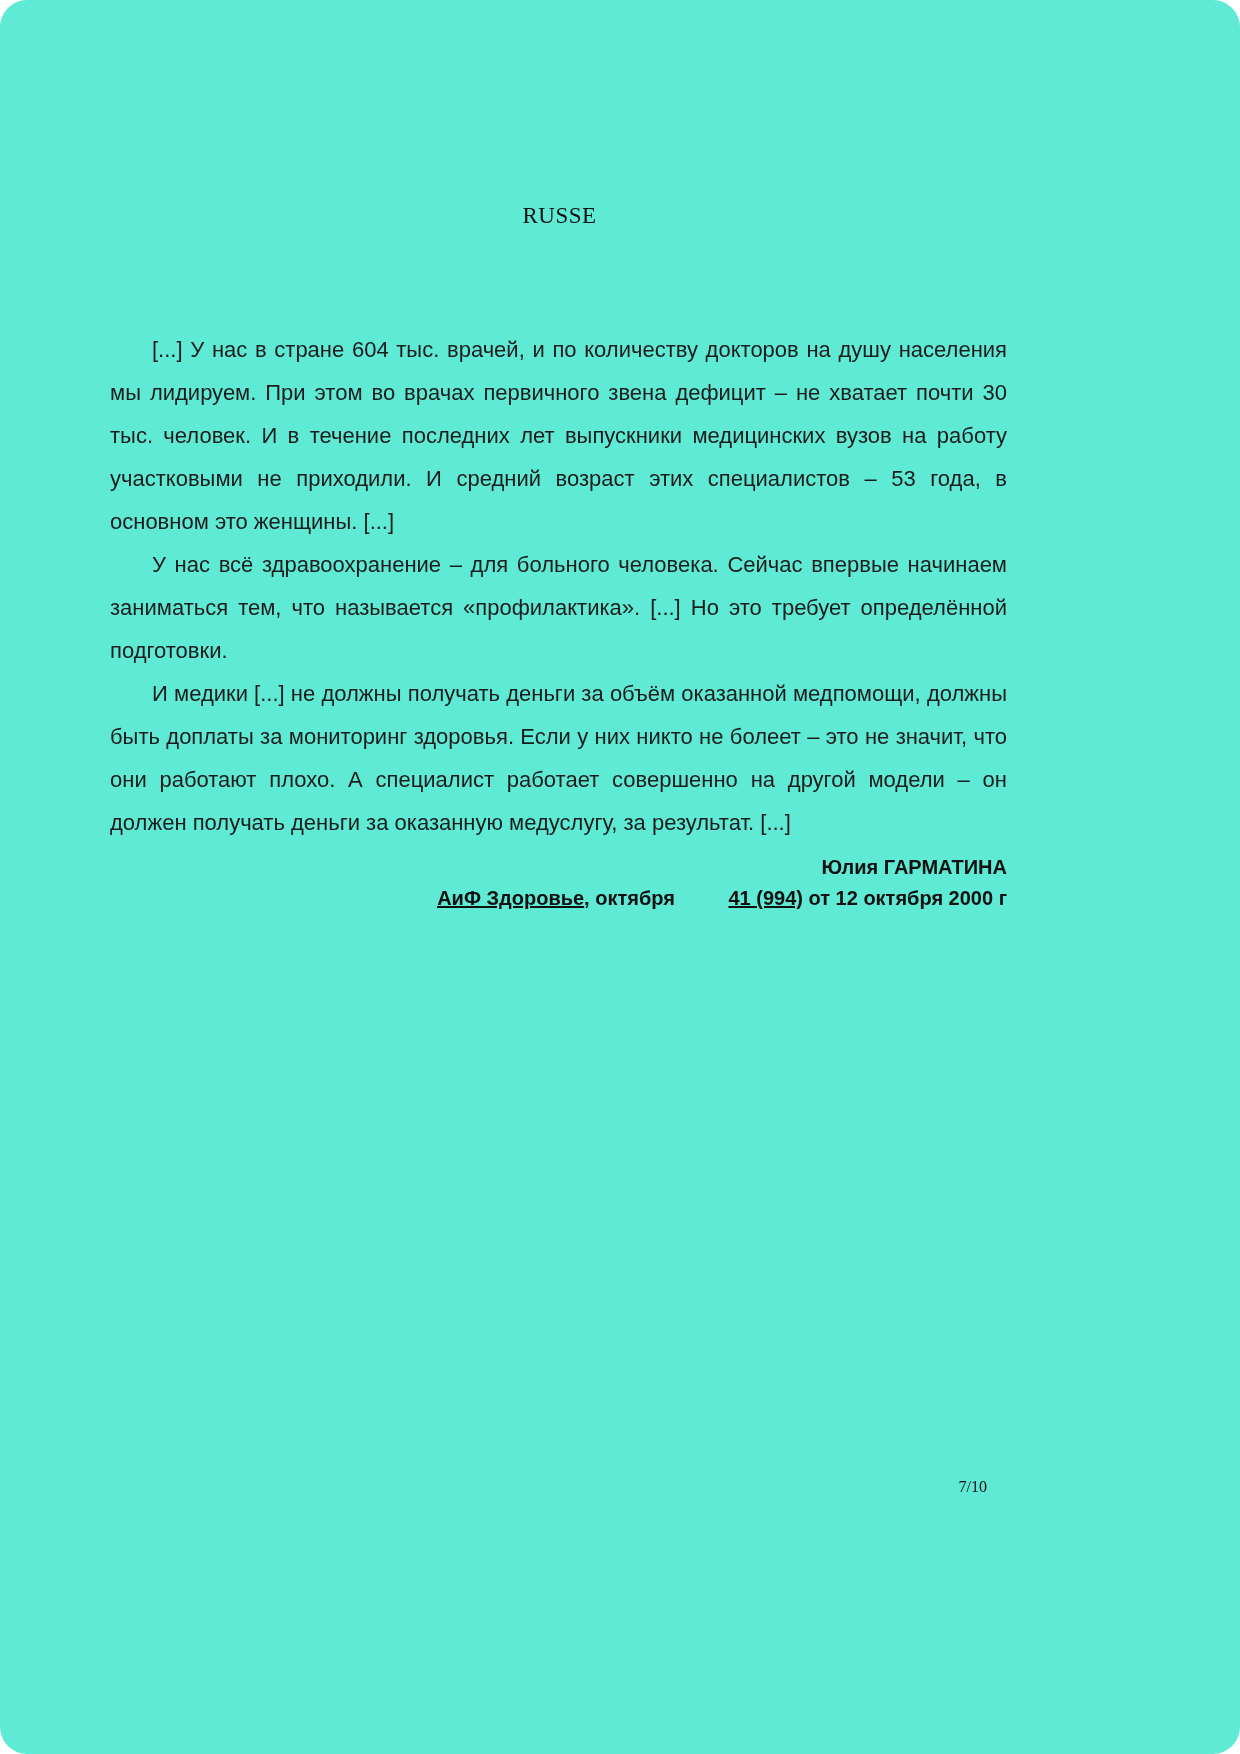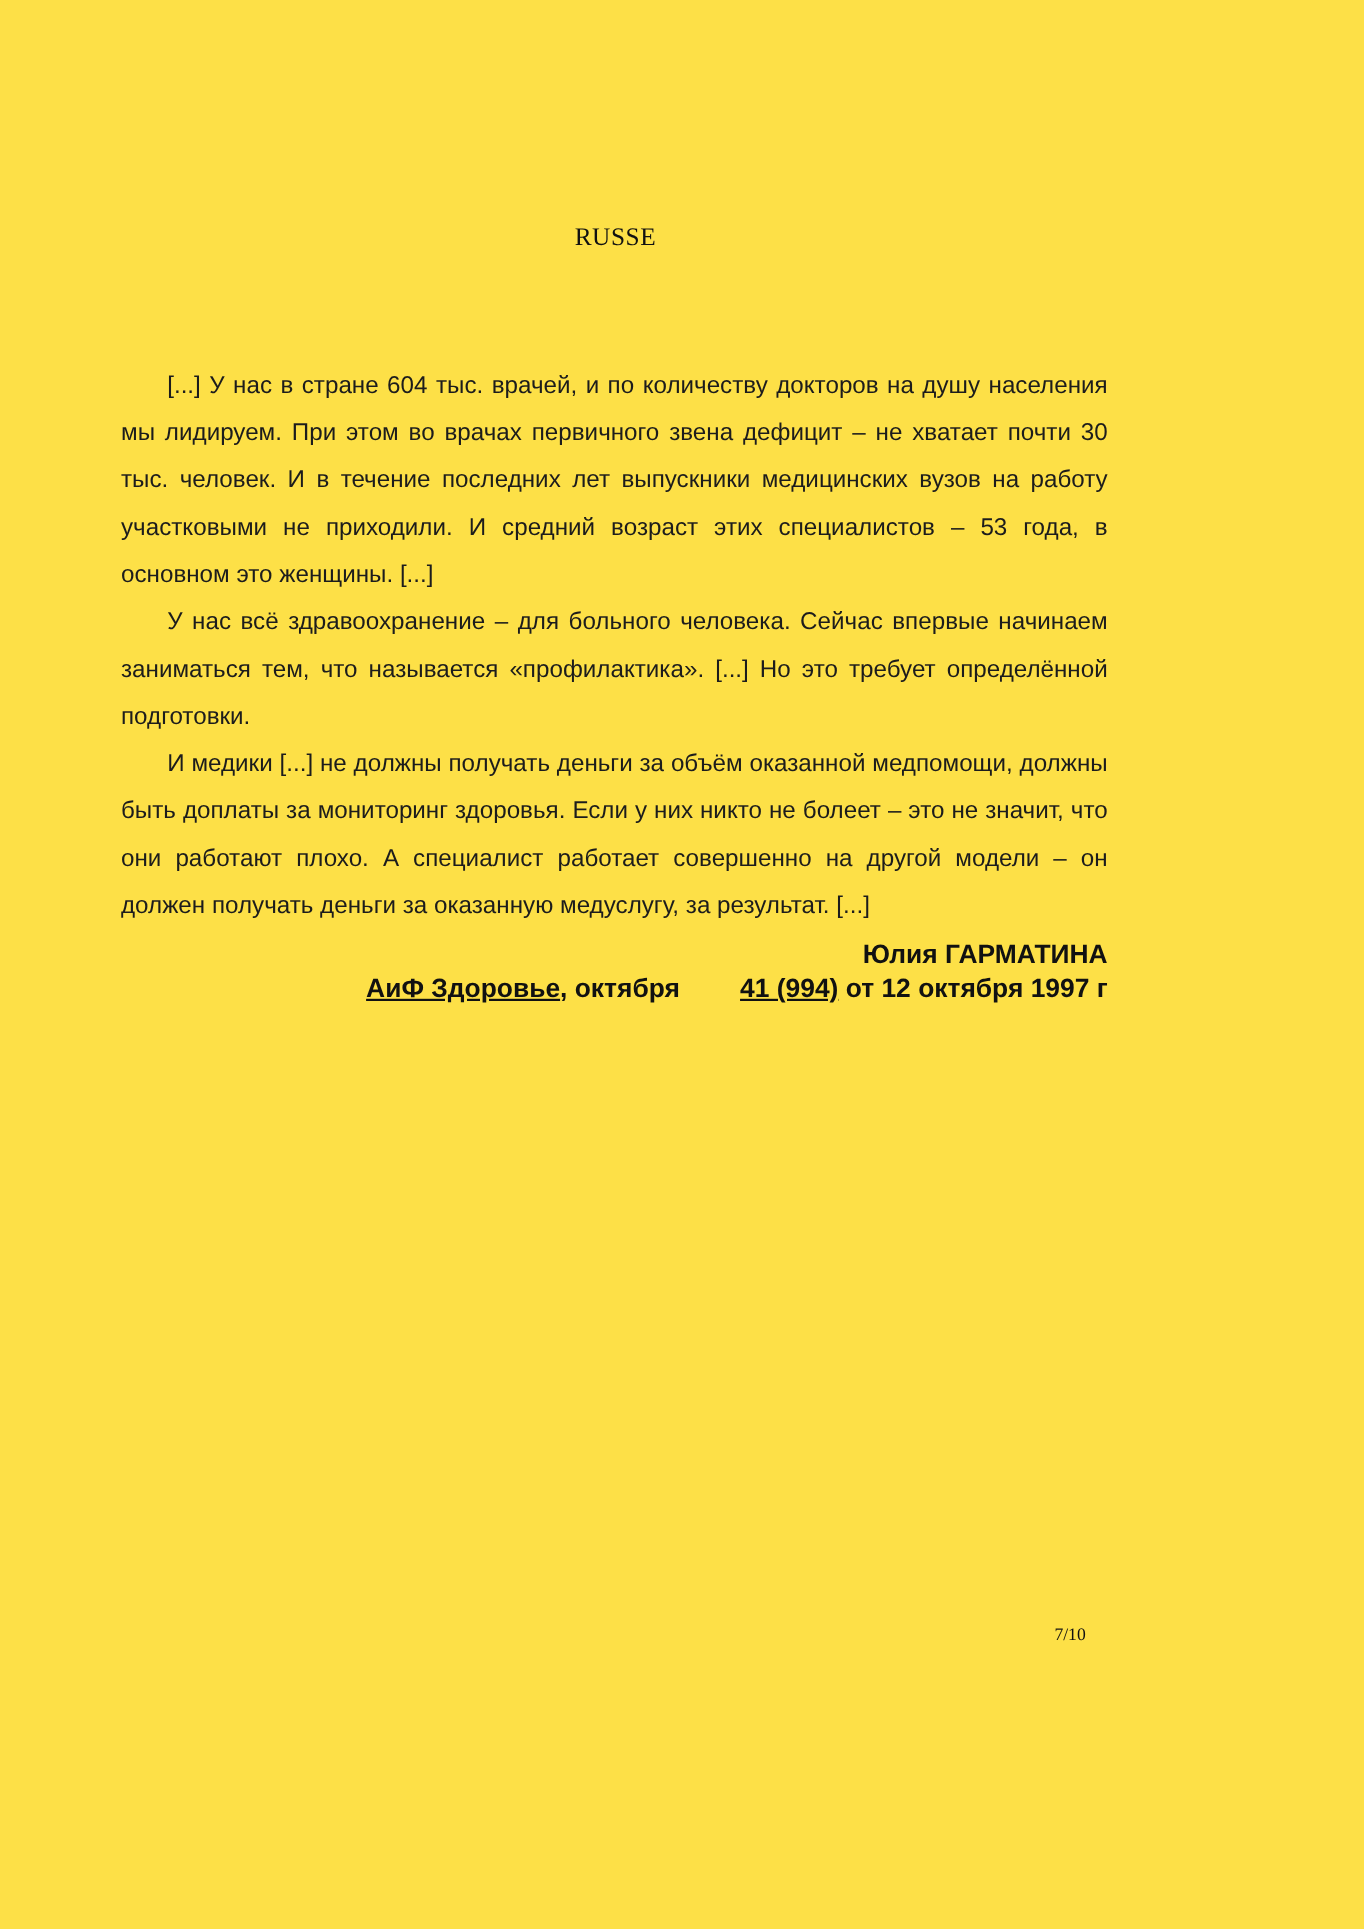--- a/index.html
+++ b/index.html
@@ -7,22 +7,23 @@
   body {
     width: 1240px;
     height: 1754px;
     position: relative;
     font-family: "Liberation Sans", sans-serif;
     color: #1a1a1a;
   }
   .sheet {
     position: absolute;
     inset: 0;
-    background: #fde047;
+    background: #5eead4;
     overflow: hidden;
+    border-radius: 27px;
   }
   .doc-header {
     position: absolute;
     top: 203px;
     left: 112px;
     width: 895px;
     text-align: center;
     font-family: "Liberation Serif", serif;
     font-size: 23px;
     letter-spacing: 0.5px;
@@ -52,21 +53,21 @@
     text-align: justify;
     text-indent: 42px;
     color: #1c1c1c;
   }
   .attribution {
     position: absolute;
     top: 852px;
     left: 110px;
     width: 897px;
     text-align: right;
-    font-size: 24px;
+    font-size: 20px;
     font-weight: bold;
     line-height: 31px;
     color: #111;
   }
   .underlined { text-decoration: underline; margin-left: 48px; }
   .page-number {
     position: absolute;
     top: 1478px;
     left: 110px;
     width: 877px;
@@ -85,18 +86,18 @@
 
 
   <div class="text-block">
     <p class="body-para">[...] У нас в стране 604 тыс. врачей, и по количеству докторов на душу населения мы лидируем. При этом во врачах первичного звена дефицит – не хватает почти 30 тыс. человек. И в течение последних лет выпускники медицинских вузов на работу участковыми не приходили. И средний возраст этих специалистов – 53 года, в основном это женщины. [...]</p>
     <p class="body-para">У нас всё здравоохранение – для больного человека. Сейчас впервые начинаем заниматься тем, что называется «профилактика». [...] Но это требует определённой подготовки.</p>
     <p class="body-para">И медики [...] не должны получать деньги за объём оказанной медпомощи, должны быть доплаты за мониторинг здоровья. Если у них никто не болеет – это не значит, что они работают плохо. А специалист работает совершенно на другой модели – он должен получать деньги за оказанную медуслугу, за результат. [...]</p>
   </div>
 
   <div class="attribution">
     <div>Юлия ГАРМАТИНА</div>
-    <div><span class="underlined">АиФ Здоровье</span><span>, октября </span><span class="underlined">41 (994)</span><span> от 12 октября 1997 г</span></div>
+    <div><span class="underlined">АиФ Здоровье</span><span>, октября </span><span class="underlined">41 (994)</span><span> от 12 октября 2000 г</span></div>
   </div>
 
   <div class="page-number">7/10</div>
 
 </div>
 
 </body></html>

